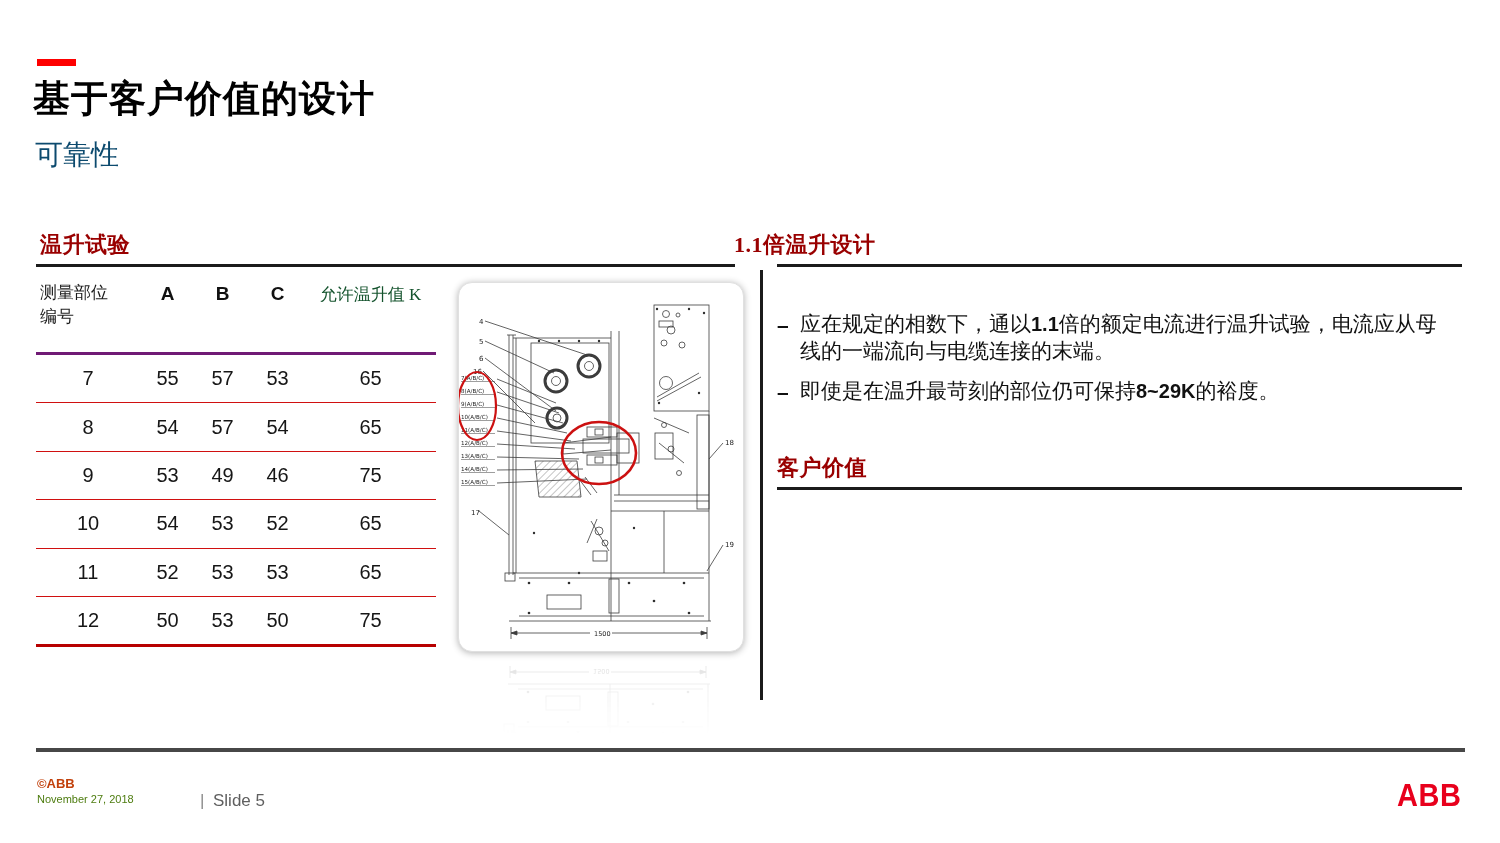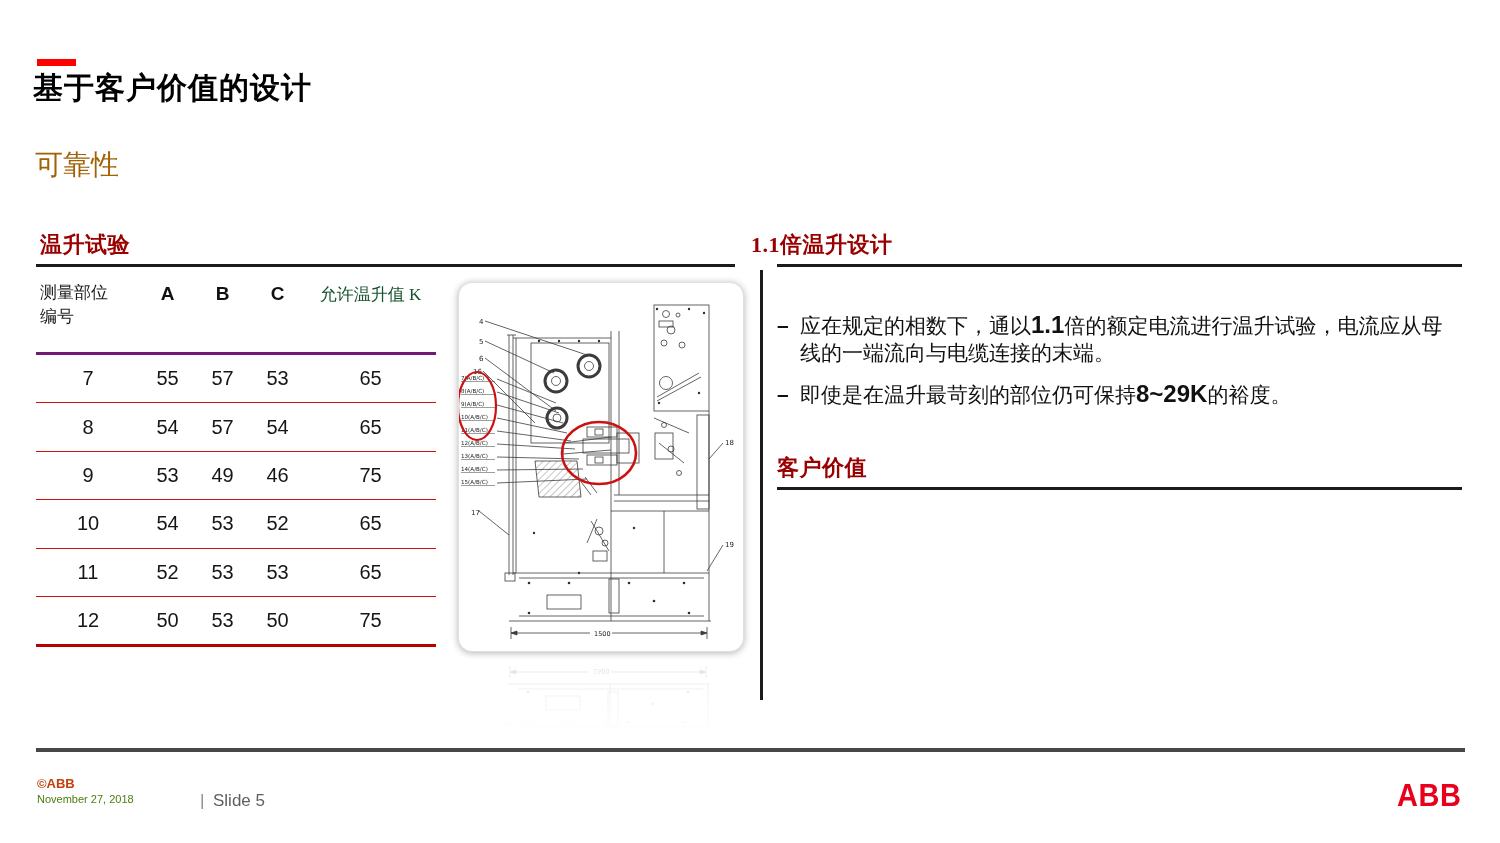--- a/index.html
+++ b/index.html
@@ -3,22 +3,22 @@
 <meta charset="utf-8">
 <style>
   html,body{margin:0;padding:0;background:#fff;}
   .serif{font-family:"Liberation Serif","DejaVu Serif",serif;}
   .sans{font-family:"Liberation Sans","DejaVu Sans",sans-serif;}
   #slide{position:relative;width:1500px;height:843px;background:#ffffff;overflow:hidden;}
   .abs{position:absolute;}
 
   
   #accent-dash{left:37px;top:59px;width:39px;height:7px;background:#fe0000;}
-  #page-title{left:33px;top:68px;font-size:30px;font-weight:bold;color:#000;letter-spacing:1px;}
-  #page-subtitle{left:35px;top:146px;font-size:28px;color:#a16207;}
+  #page-title{left:33px;top:74px;font-size:37px;font-weight:bold;color:#000;letter-spacing:1px;}
+  #page-subtitle{left:35px;top:136px;font-size:28px;color:#0c4a6e;}
 
   
   .sec-heading{font-size:22px;font-weight:bold;color:#990000;letter-spacing:0.5px;}
   .black-rule{background:#1b1b1b;height:3px;}
 
   
   #temp-table{left:36px;top:268px;width:400px;}
   .thead{position:relative;height:84px;border-bottom:3px solid #701a75;}
   .th-id{position:absolute;left:4px;top:13px;font-size:17px;color:#1a1a1a;line-height:24px;}
   .th-abc{position:absolute;top:15px;width:55px;text-align:center;font-size:19px;font-weight:bold;color:#111;}
@@ -34,28 +34,28 @@
   #diagram-reflection{left:458px;top:654px;width:284px;height:92px;overflow:hidden;opacity:.16;
     -webkit-mask-image:linear-gradient(to bottom,#000,transparent 90%);
     mask-image:linear-gradient(to bottom,#000,transparent 90%);}
   #diagram-reflection svg{transform:scaleY(-1);}
   svg text{font-family:"DejaVu Sans","Liberation Sans",sans-serif;fill:#222;}
 
   
   #column-divider{left:760px;top:270px;width:2.5px;height:430px;background:#1b1b1b;}
 
   
-  #design-heading{left:751px;top:230px;text-align:right;}
+  #design-heading{left:734px;top:230px;text-align:right;}
   #design-rule{left:777px;top:264px;width:685px;}
   #source-line{left:777px;top:279px;font-size:21px;color:#111;}
   #bullets{left:777px;top:311px;width:678px;}
   .bullet{display:flex;margin-bottom:13px;font-size:21px;line-height:27px;color:#111;}
   .bullet .dash{width:23px;flex:0 0 23px;font-weight:bold;}
   .bullet .btxt{width:650px;}
-  .hl{font-weight:bold;font-family:"Liberation Sans","DejaVu Sans",sans-serif;font-size:24px;}
+  .hl{font-weight:bold;font-family:"Liberation Sans","DejaVu Sans",sans-serif;font-size:20px;}
   #value-heading{left:777px;top:453px;}
   #value-rule{left:777px;top:487px;width:685px;height:2.5px;}
   #value-body{left:777px;top:498px;width:683px;font-size:21px;line-height:27.5px;color:#111;}
 
   
   #footer-rule{left:36px;top:748px;width:1429px;height:3.5px;background:#474747;}
   #copyright{left:37px;top:776px;font-size:13px;font-weight:bold;color:#c2410c;}
   #date-line{left:37px;top:793px;font-size:11px;color:#4d7c0f;}
   #slide-sep{left:200px;top:791px;font-size:17px;color:#8a8a8a;}
   #slide-number{left:213px;top:791px;font-size:17px;color:#5f5f5f;}

